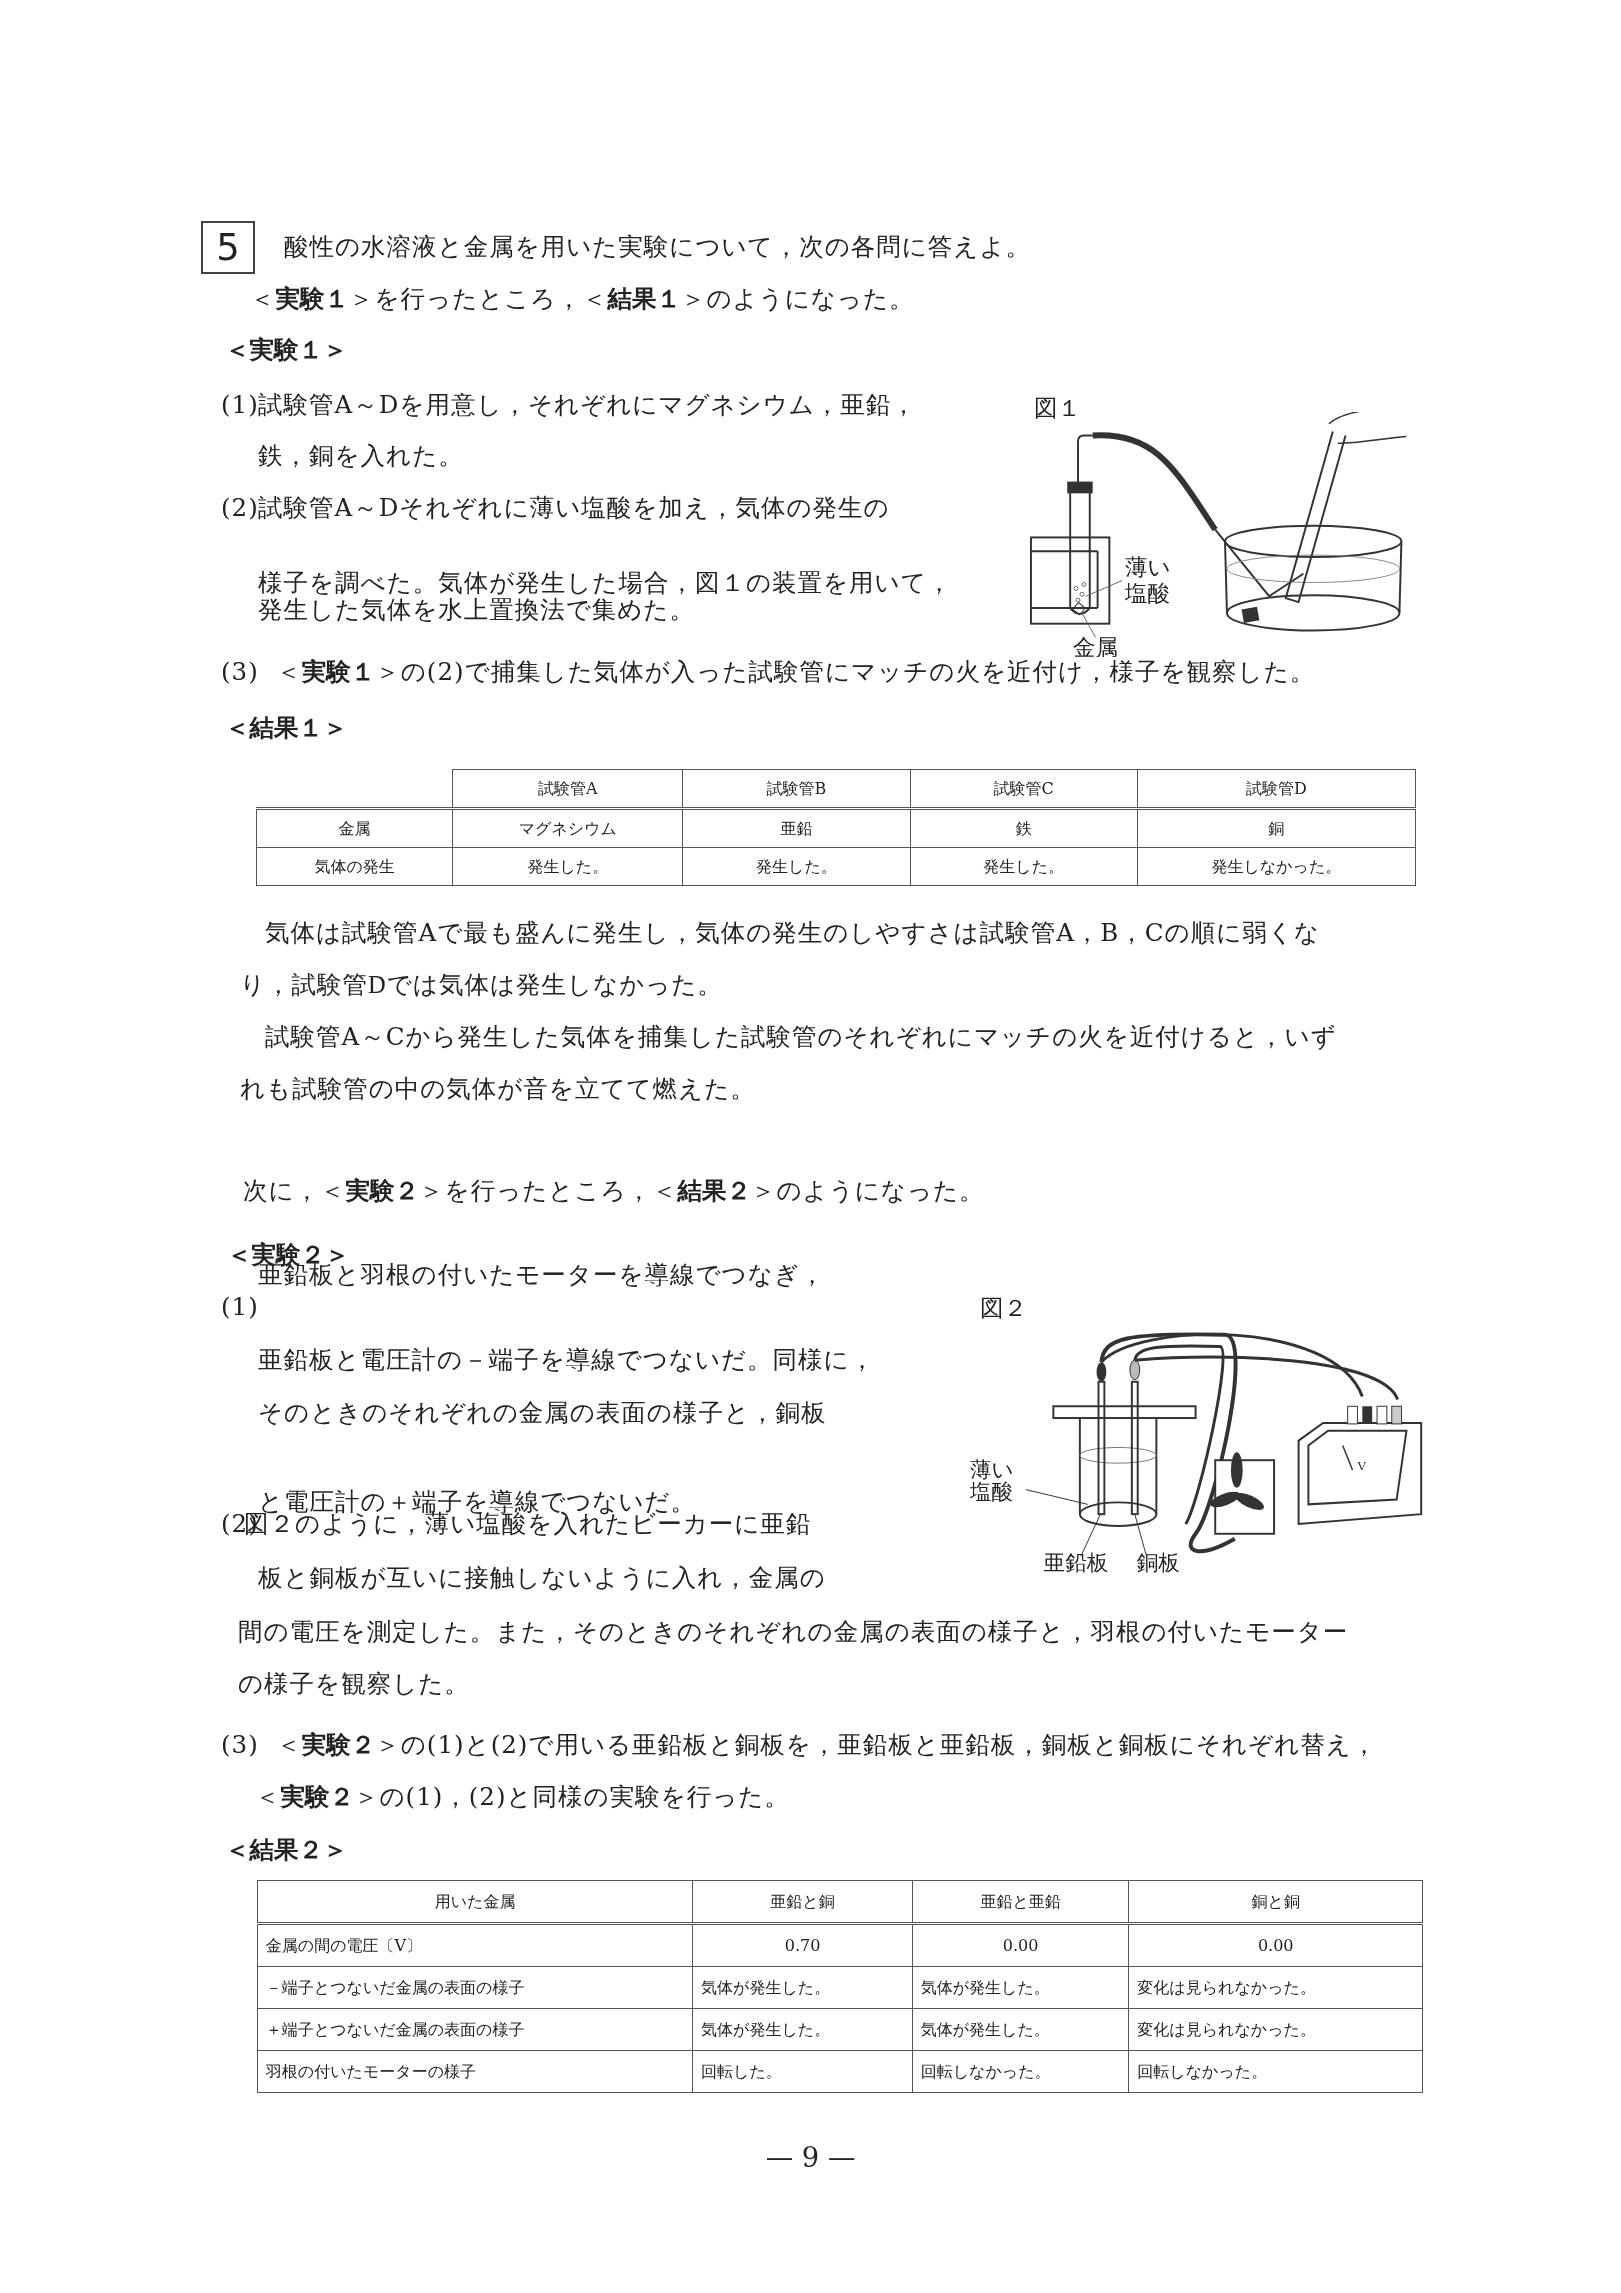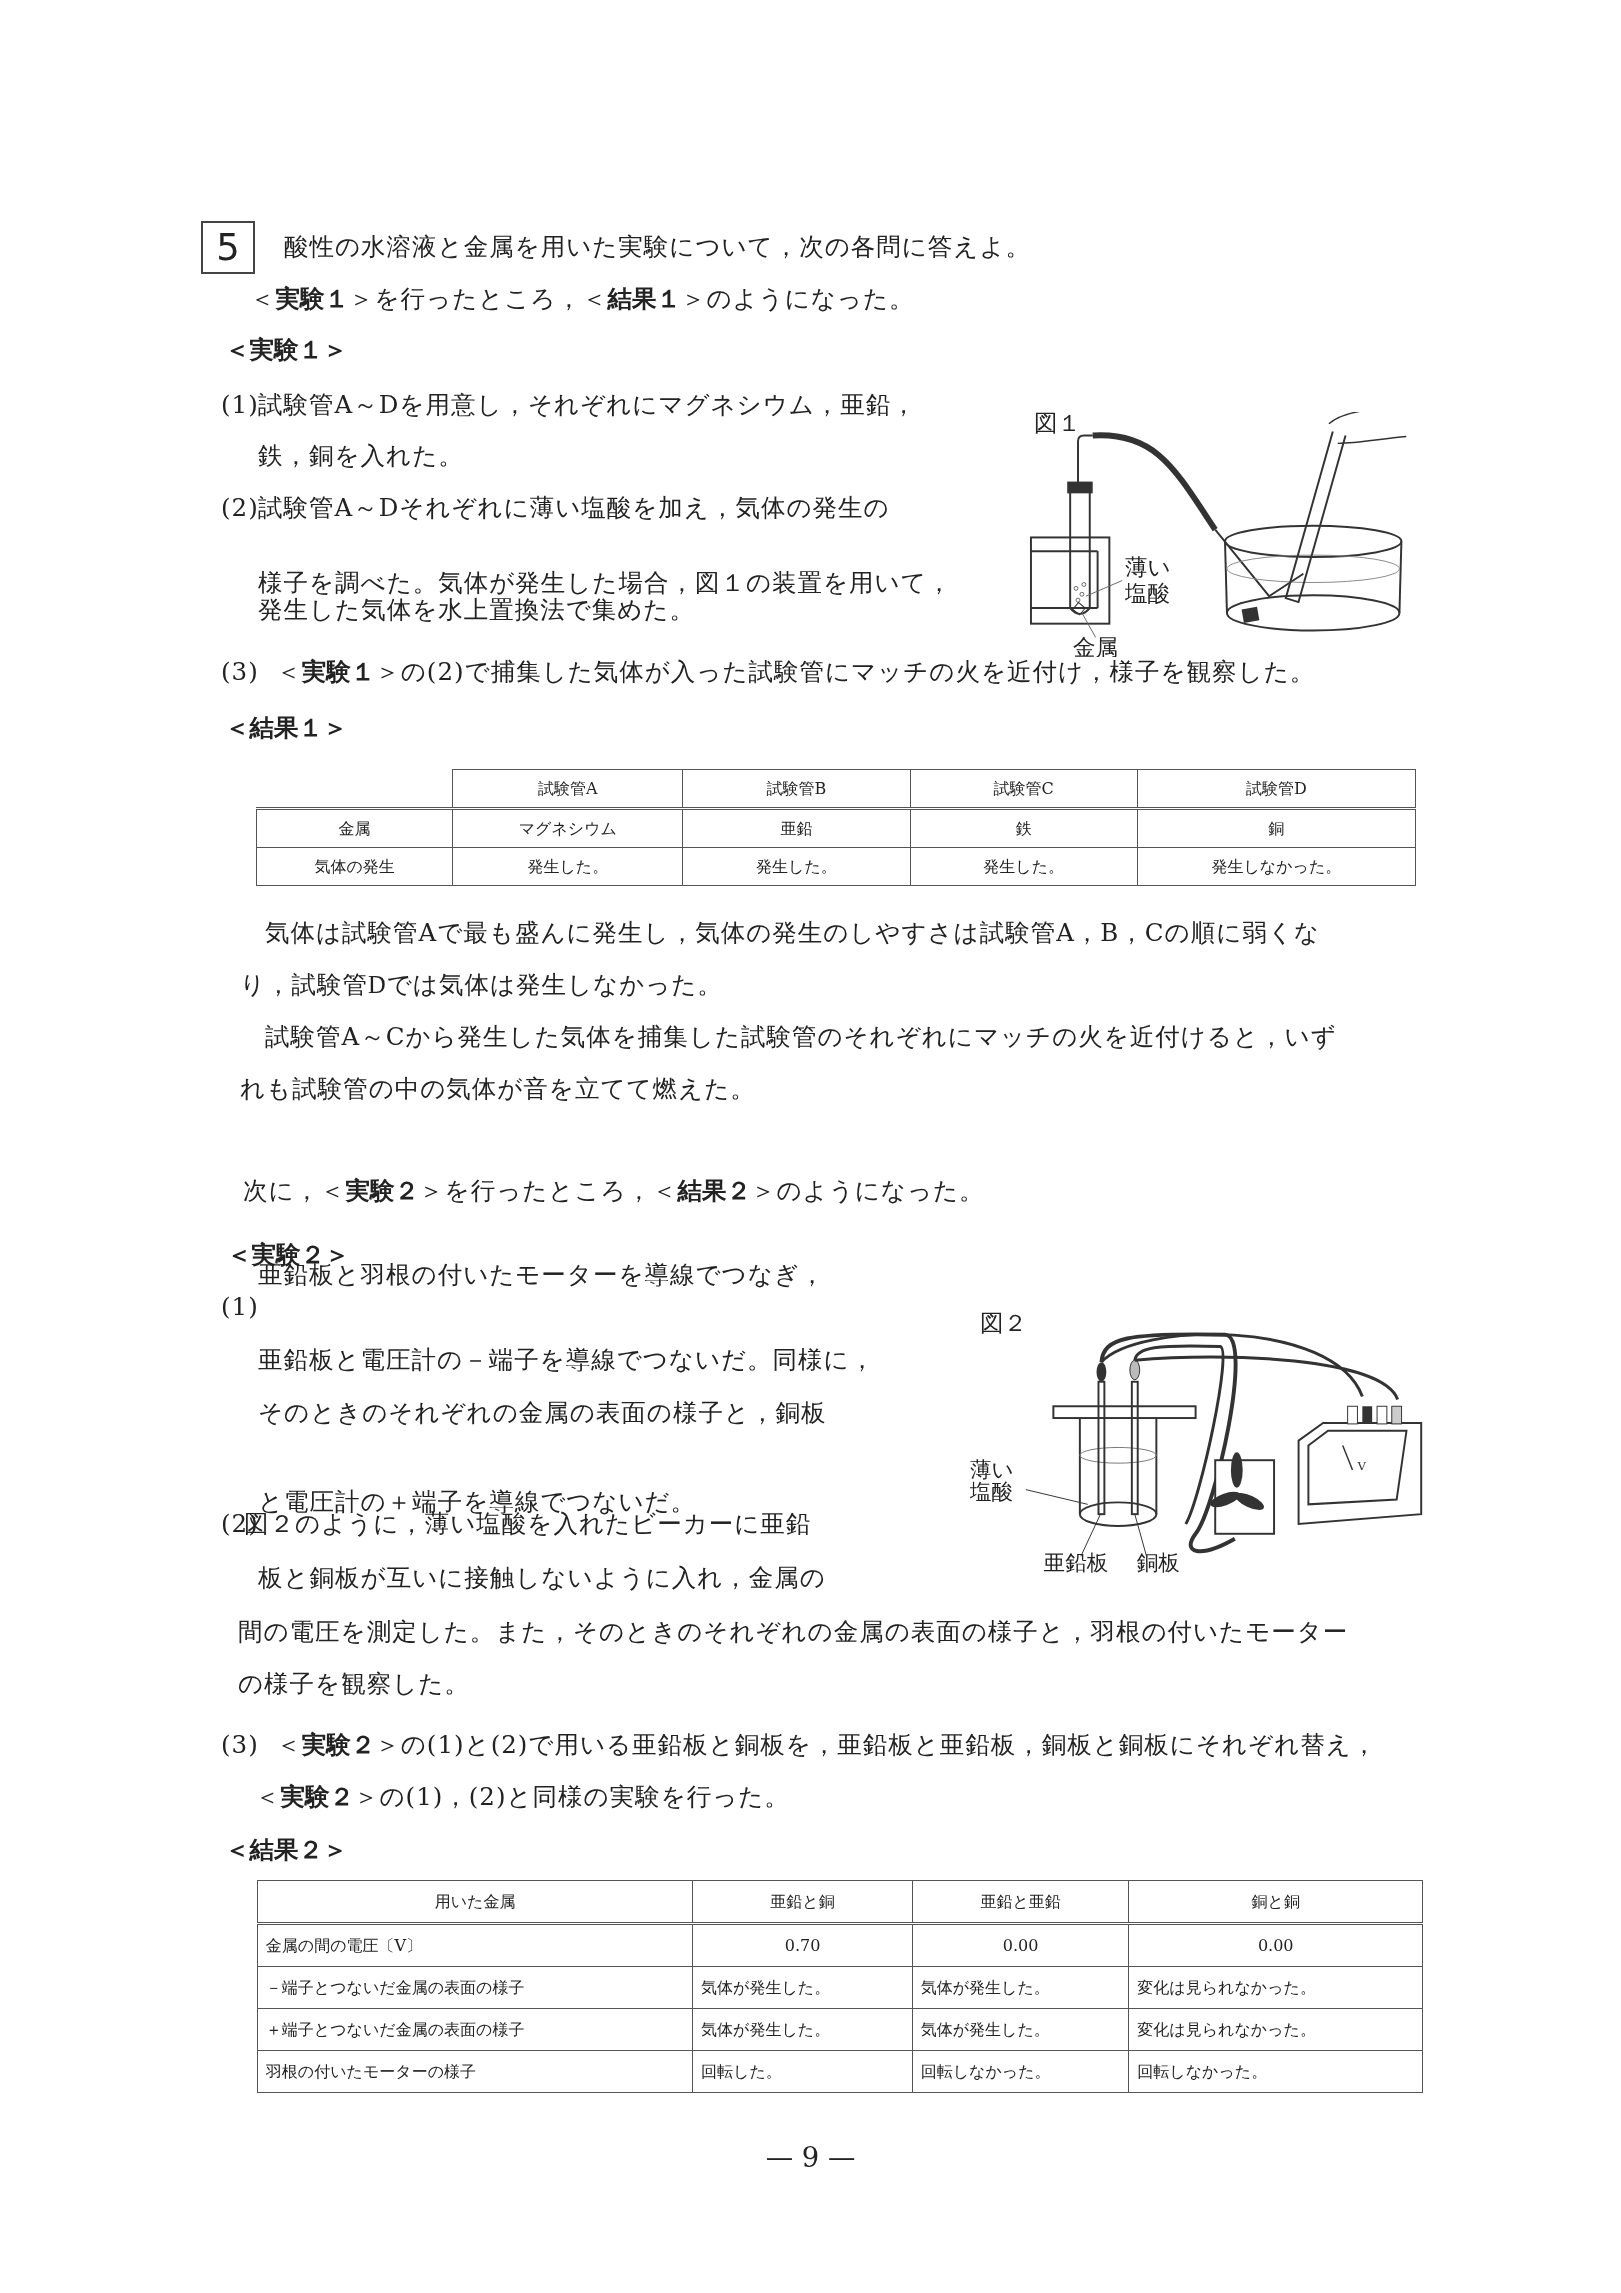--- a/index.html
+++ b/index.html
@@ -16,21 +16,21 @@
     border: 2px solid #444; box-sizing: border-box;
     font-family: "DejaVu Sans", "Liberation Sans", sans-serif;
     font-size: 37px; line-height: 49px; text-align: center; color: #222;
   }
   table.res { position: absolute; border-collapse: collapse; font-size: 16px; }
   table.res td { border: 1.5px solid #555; text-align: center; padding: 0; height: 37px; line-height: 37px; white-space: nowrap; }
   table.res tr.head td { border-bottom: 3.9px double #555; }
   table.res td.blank { border: none; border-bottom: 1.5px solid #555; }
   table.res td.left { text-align: left; padding-left: 7.8px; }
   table.t2 td { height: 41px; line-height: 41px; }
-  .figlabel { font-size: 23.5px; margin-top: 15px; }
+  .figlabel { font-size: 23.5px; }
   .pageno { position: absolute; left: 0; width: 1621px; top: 2142px; text-align: center; font-size: 27.4px; }
   svg text { font-family: "DejaVu Serif", "Liberation Serif", serif; }
 </style>
 </head>
 <body>
 
 <div class="qbox"><span>5</span></div>
 <div class="abs t" style="left:284px; top:232px;">酸性の水溶液と金属を用いた実験について，次の各問に答えよ。</div>
 
 <div class="abs t" style="left:250px; top:284px;">

